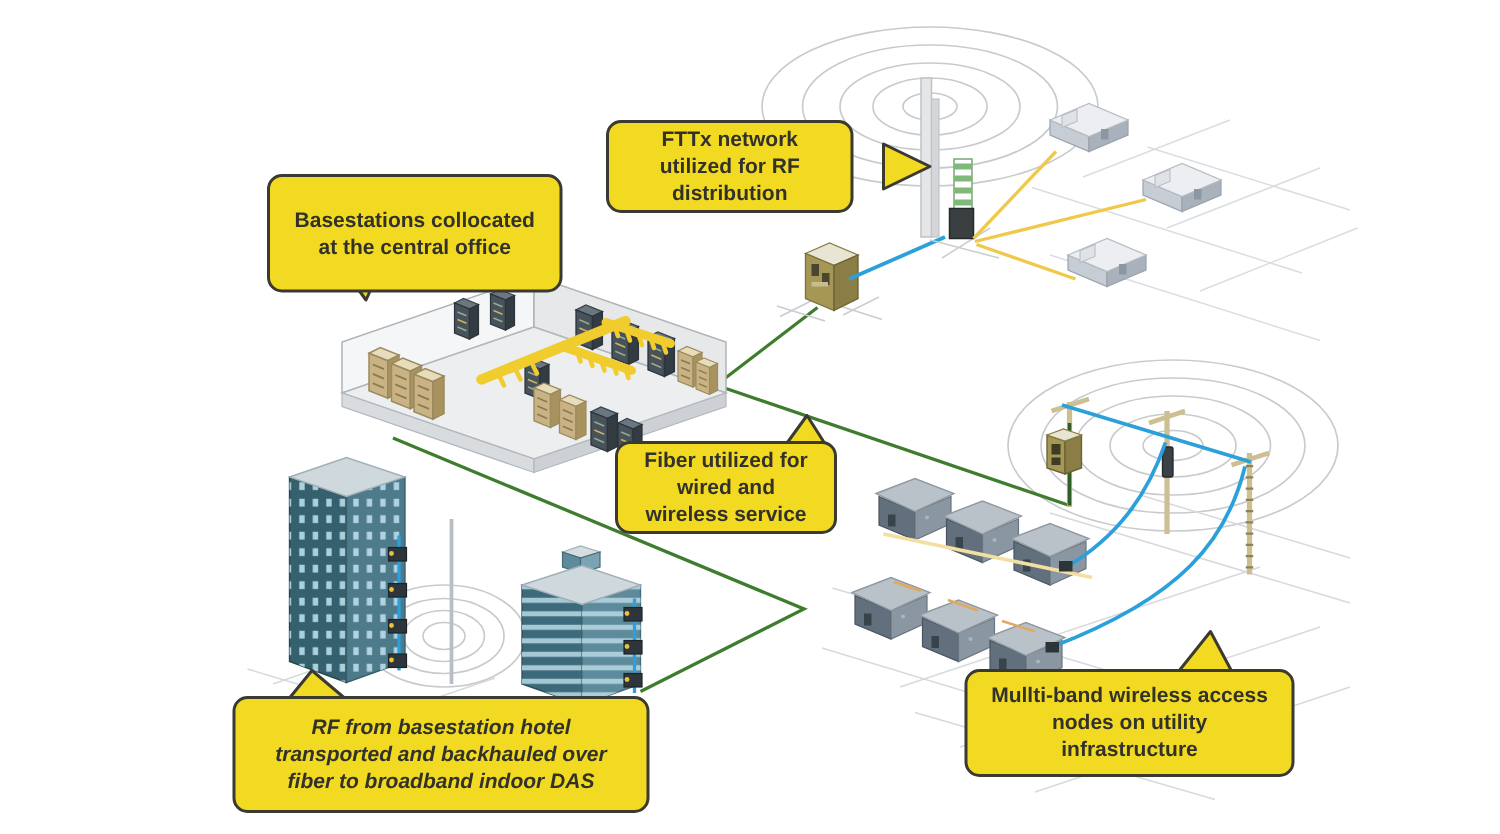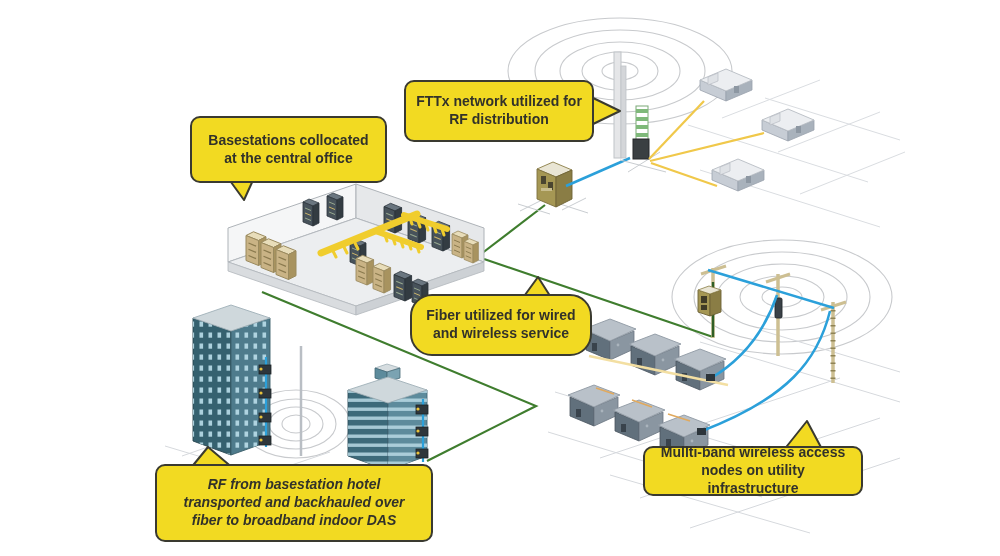--- a/index.html
+++ b/index.html
@@ -4,25 +4,25 @@
 <style>
   html,body{margin:0;padding:0;background:#fff;}
   #stage{position:relative;width:1000px;height:556px;background:#ffffff;overflow:hidden;
          font-family:"Liberation Sans",sans-serif;}
   #scene{position:absolute;left:0;top:0;}
   .callout{position:absolute;z-index:5;box-sizing:border-box;
            background:#f2da22;border:2px solid #3a3a30;border-radius:10px;
            display:flex;align-items:center;justify-content:center;text-align:center;
            font-weight:bold;font-size:14px;line-height:1.28;color:#32322a;
            padding:4px 10px;}
-  #co-basestations{left:190px;top:116px;width:197px;height:67px;}
-  #co-fttx{left:404px;top:80px;width:190px;height:62px;}
-  #co-fiber{left:410px;top:294px;width:182px;height:62px;border-radius:22px;}
+  #co-basestations{left:178px;top:116px;width:197px;height:79px;}
+  #co-fttx{left:404px;top:80px;width:165px;height:62px;}
+  #co-fiber{left:410px;top:294px;width:148px;height:62px;}
   #co-rf{left:155px;top:464px;width:278px;height:78px;font-style:italic;}
-  #co-multi{left:643px;top:446px;width:220px;height:50px;}
+  #co-multi{left:643px;top:446px;width:220px;height:72px;}
 </style>
 </head>
 <body>
 
 <div id="stage">
 
 <svg id="scene" width="1000" height="556" viewBox="0 0 1000 556">
   <defs>
     <pattern id="winA" width="9" height="11" patternUnits="userSpaceOnUse">
       <rect x="1.5" y="2.5" width="3.6" height="5.2" fill="#b9dde9" opacity="0.9"></rect>

